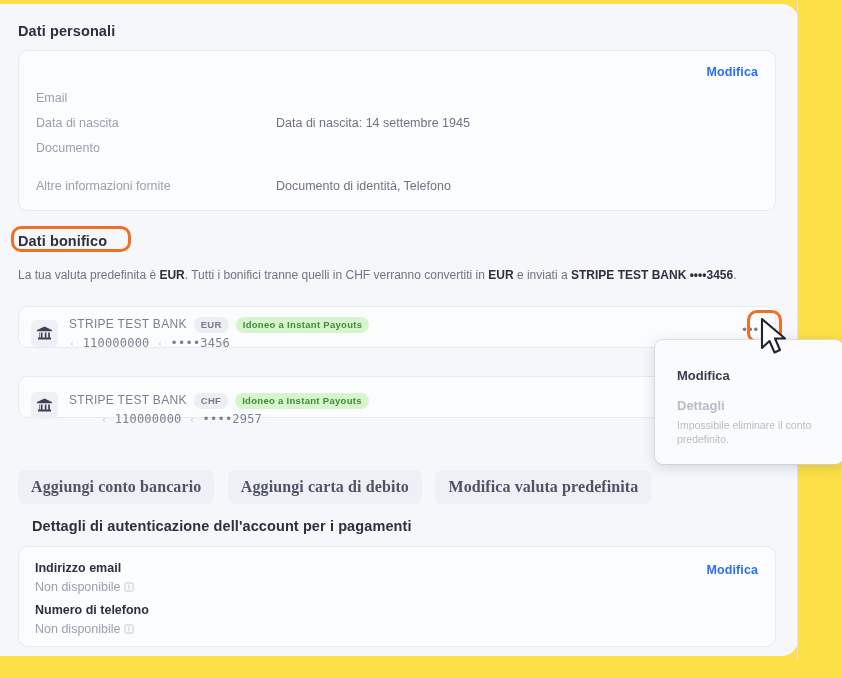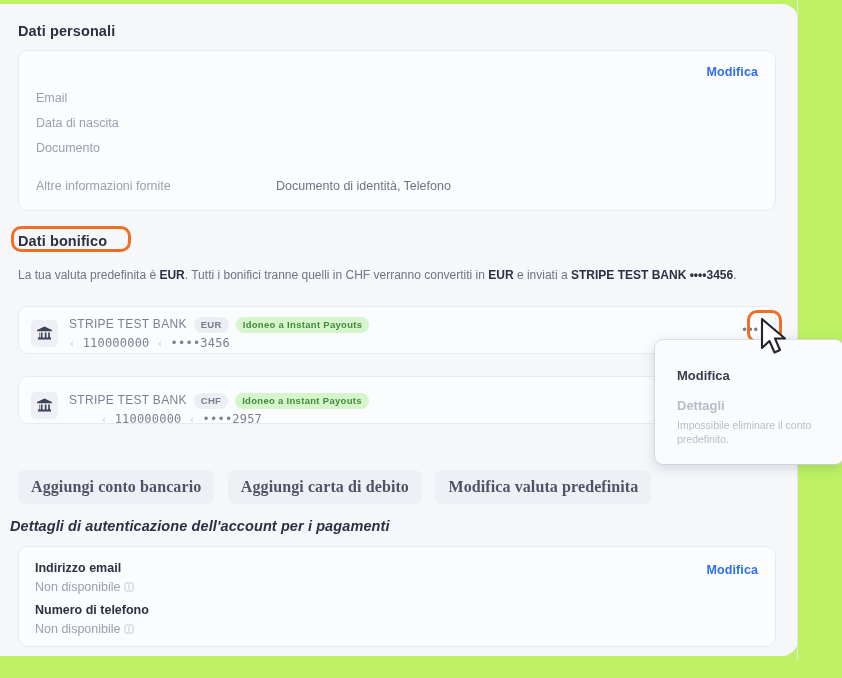--- a/index.html
+++ b/index.html
@@ -9,21 +9,21 @@
     overflow: hidden;
     background: #ffffff;
     font-family: "Liberation Sans", sans-serif;
     -webkit-font-smoothing: antialiased;
   }
 
   #root {
     position: relative;
     width: 842px;
     height: 678px;
-    background: #bef264;
+    background: #fde047;
   }
 
   
   .page-surface {
     position: absolute;
     left: -14px;
     top: 4px;
     width: 812px;
     height: 652px;
     background: #f6f7fb;
@@ -73,21 +73,21 @@
   
   .pd-row { position: absolute; font-size: 12.5px; color: #9aa0ae; }
   .pd-val { position: absolute; font-size: 12.5px; color: #6e7484; }
 
   
   .bank-row {
     position: relative;
     background: #fbfcfe;
     border: 1px solid #e7eaf1;
     border-radius: 10px;
-    height: 48px;
+    height: 42px;
   }
   .bank-icon {
     position: absolute;
     left: 12px;
     top: 13px;
     width: 27px;
     height: 27px;
     background: #eef0f5;
     border-radius: 5px;
     display: flex;
@@ -207,20 +207,21 @@
     <div class="section-title" style="position:absolute;left:18px;top:23px;">Dati personali</div>
 
     <div class="card" style="position:absolute;left:18px;top:50px;width:758px;height:161px;">
 
       <div class="link-modifica" style="position:absolute;right:17px;top:14px;">Modifica</div>
 
       <div class="pd-row" style="left:17px;top:40px;">Email</div>
       <div class="pd-val" style="left:257px;top:40px;"></div>
 
       <div class="pd-row" style="left:17px;top:65px;">Data di nascita</div>
+      <div class="pd-val" style="left:257px;top:65px;">Data di nascita: 14 settembre 1945</div>
 
       <div class="pd-row" style="left:17px;top:90px;">Documento</div>
       <div class="pd-val" style="left:257px;top:90px;"></div>
 
       <div class="pd-row" style="left:17px;top:128px;">Altre informazioni fornite</div>
       <div class="pd-val" style="left:257px;top:128px;">Documento di identità, Telefono</div>
     </div>
 
     <div class="section-title" style="position:absolute;left:18px;top:233px;">Dati bonifico</div>
     <div class="ring" style="left:11px;top:226px;width:120px;height:26px;"></div>
@@ -264,21 +265,21 @@
         <span>••••2957</span>
       </div>
     </div>
 
     <div style="position:absolute;left:18px;top:470px;">
       <button class="btn">Aggiungi conto bancario</button>
       <button class="btn" style="margin-left:9px;">Aggiungi carta di debito</button>
       <button class="btn" style="margin-left:9px;">Modifica valuta predefinita</button>
     </div>
 
-    <div class="section-title" style="position:absolute;left:10px;top:518px;font-style:italic;">Dettagli di autenticazione dell'account per i pagamenti</div>
+    <div class="section-title" style="position:absolute;left:32px;top:518px;">Dettagli di autenticazione dell'account per i pagamenti</div>
 
     <div class="card" style="position:absolute;left:18px;top:546px;width:758px;height:101px;">
 
       <div class="link-modifica" style="position:absolute;right:17px;top:16px;">Modifica</div>
 
       <div class="auth-label" style="position:absolute;left:16px;top:14px;">Indirizzo email</div>
       <div style="position:absolute;left:16px;top:33px;display:flex;align-items:center;gap:4px;">
         <span class="auth-val">Non disponibile</span>
         <svg width="10" height="10" viewBox="0 0 16 16">
           <rect x="1.5" y="1.5" width="13" height="13" rx="2" fill="none" stroke="#b9bdc8" stroke-width="1.3"></rect>

